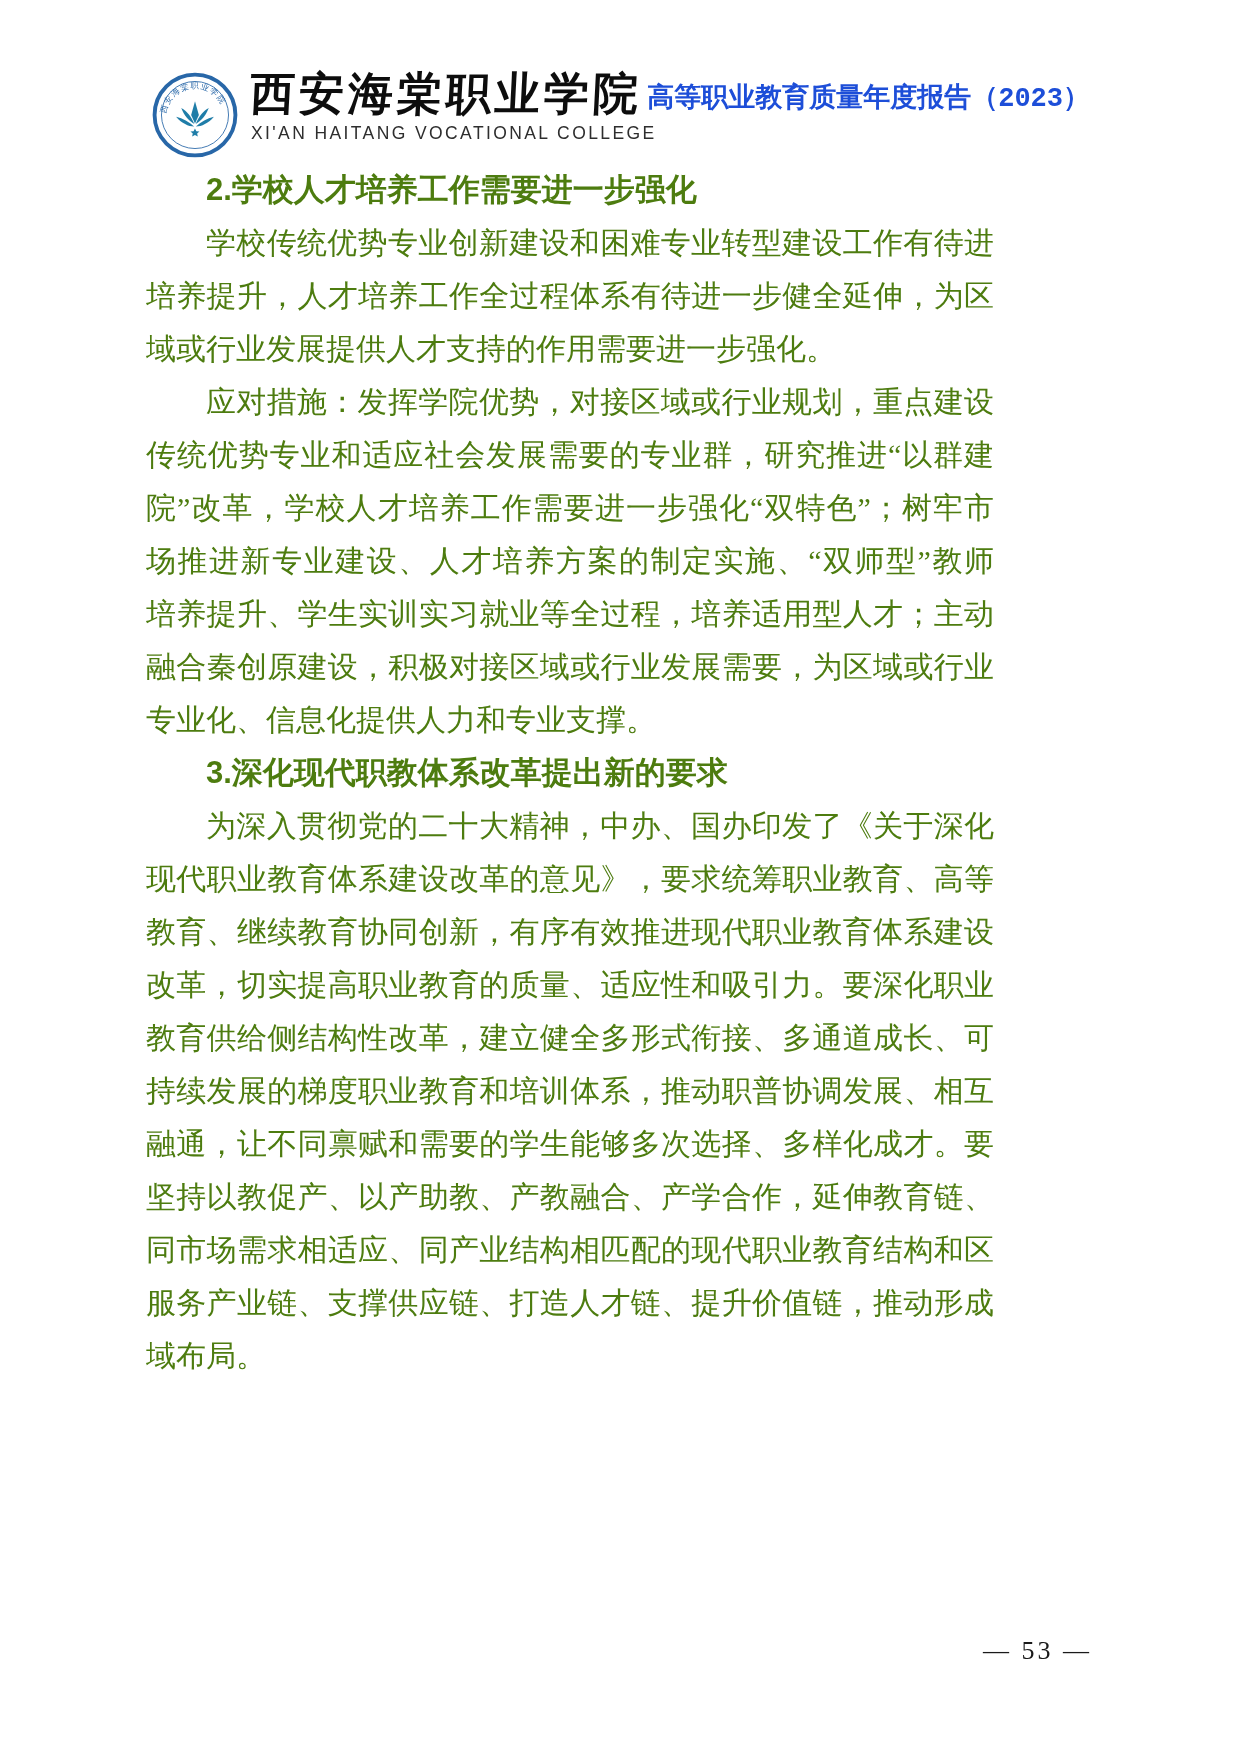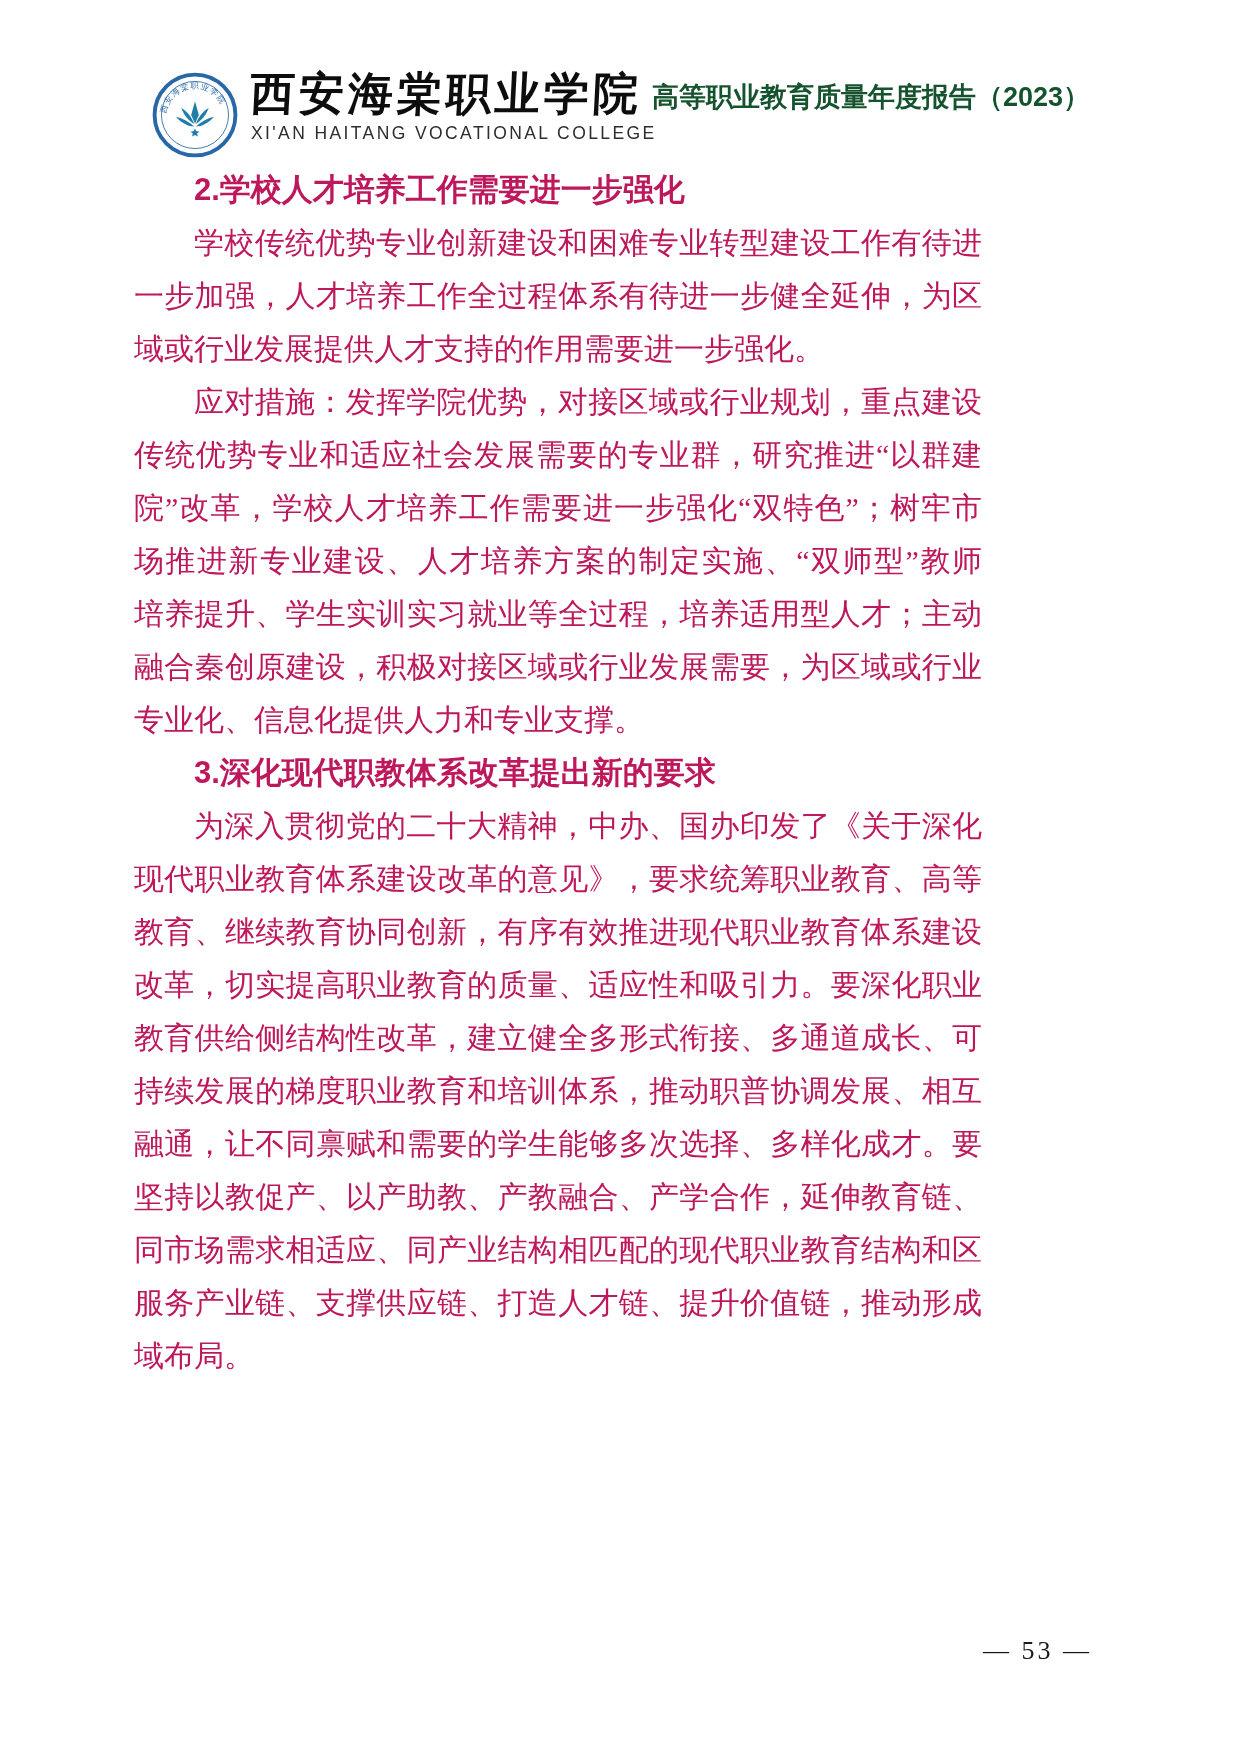--- a/index.html
+++ b/index.html
@@ -16,28 +16,28 @@
     font-family:"DejaVu Serif", serif; font-weight:bold; font-size:45px;
     letter-spacing:4px; color:#0d0d0d; transform:skewX(-3deg); white-space:nowrap;
   }
   .brand-en {
     position:absolute; left:251px; top:123px;
     font-family:"Liberation Sans", sans-serif; font-size:17.5px;
     letter-spacing:2.4px; color:#2e2e2e; white-space:nowrap;
   }
   .report-title {
     position:absolute; right:150px; top:79px;
-    font-family:Liberation Sans, sans-serif; font-weight:bold;
-    font-size:27px; color:#14532d; white-space:nowrap;
+    font-family:Liberation Mono, monospace; font-weight:bold;
+    font-size:27px; color:#1d4ed8; white-space:nowrap;
   }
 
   
   .content {
-    position:absolute; left:134px; top:163px; width:848px;
-    font-size:30px; line-height:53px; color:#be185d;
+    position:absolute; left:146px; top:163px; width:848px;
+    font-size:30px; line-height:53px; color:#4d7c0f;
   }
   .sec-heading {
     font-family:"Liberation Sans", sans-serif; font-weight:bold;
     font-size:31px; height:53px; line-height:53px;
     text-indent:60px; white-space:nowrap;
   }
   .line { height:53px; line-height:53px; white-space:nowrap; }
   .line.fill {
     white-space:normal; overflow:hidden;
     text-align:justify; text-align-last:justify; text-justify:inter-character;
@@ -77,21 +77,21 @@
     <div class="brand-zh">西安海棠职业学院</div>
     <div class="brand-en">XI'AN HAITANG VOCATIONAL COLLEGE</div>
     <div class="report-title">高等职业教育质量年度报告（2023）</div>
   </div>
 
   <div class="content">
 
     <div class="sec-heading">2.学校人才培养工作需要进一步强化</div>
 
     <div class="line fill indent">学校传统优势专业创新建设和困难专业转型建设工作有待进</div>
-    <div class="line fill">一步加强，人才培养工作全过程体系有待进一步健全延伸，为区</div>
+    <div class="line fill">培养提升，人才培养工作全过程体系有待进一步健全延伸，为区</div>
     <div class="line">域或行业发展提供人才支持的作用需要进一步强化。</div>
 
     <div class="line fill indent">应对措施：发挥学院优势，对接区域或行业规划，重点建设</div>
     <div class="line fill">传统优势专业和适应社会发展需要的专业群，研究推进“以群建</div>
     <div class="line fill">院”改革，学校人才培养工作需要进一步强化“双特色”；树牢市</div>
     <div class="line fill">场推进新专业建设、人才培养方案的制定实施、“双师型”教师</div>
     <div class="line fill">培养提升、学生实训实习就业等全过程，培养适用型人才；主动</div>
     <div class="line fill">融合秦创原建设，积极对接区域或行业发展需要，为区域或行业</div>
     <div class="line">专业化、信息化提供人力和专业支撑。</div>
 

